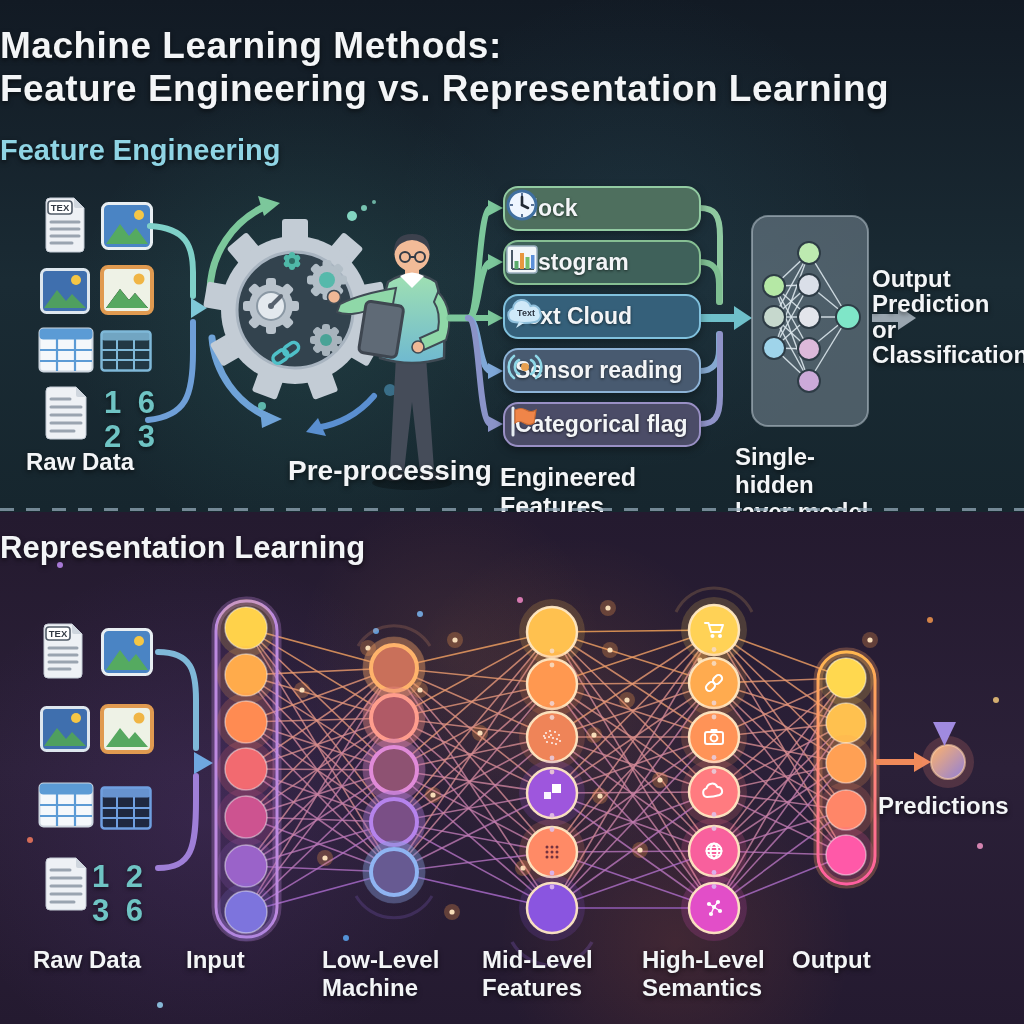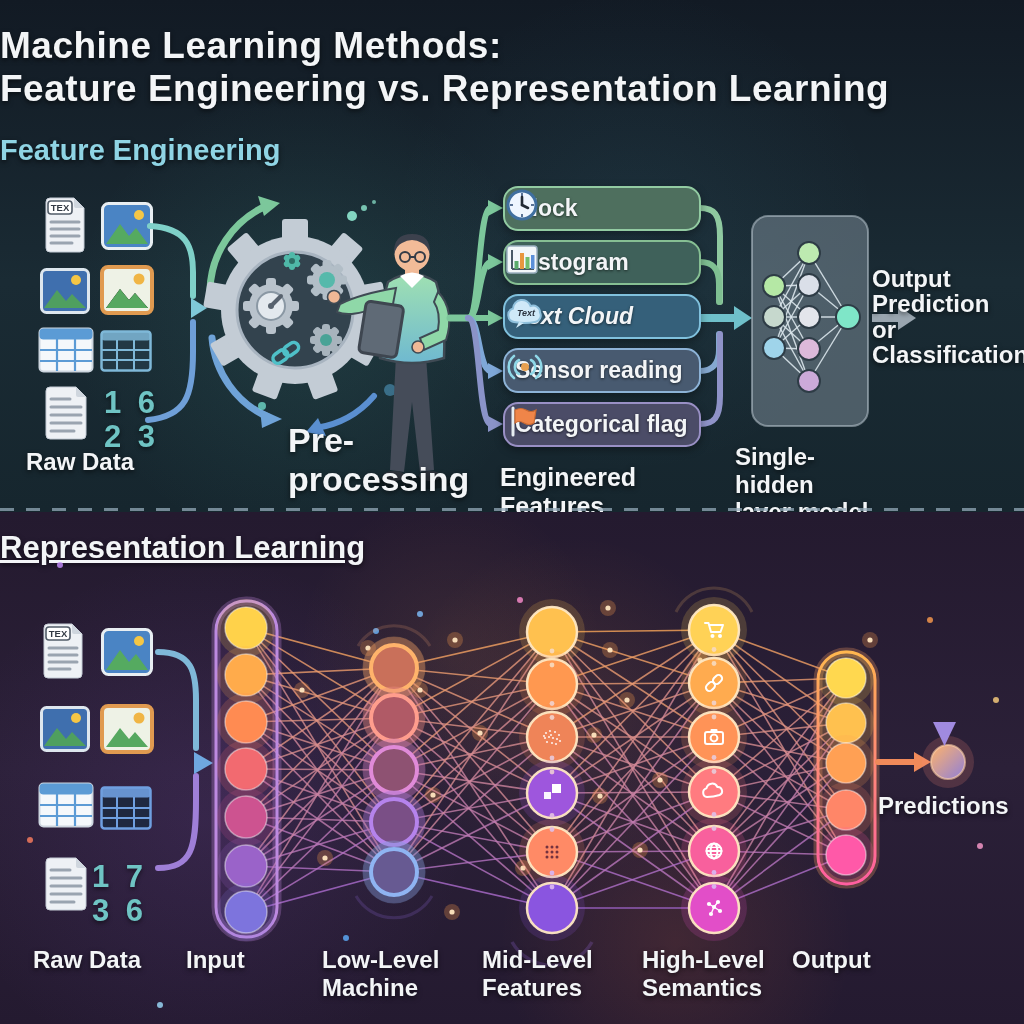--- a/index.html
+++ b/index.html
@@ -16,21 +16,21 @@
       radial-gradient(circle at 56% 38%, rgba(255,150,60,.10), transparent 26%),
       radial-gradient(circle at 44% 26%, rgba(255,170,80,.08), transparent 22%),
       radial-gradient(circle at 66% 84%, rgba(255,120,60,.12), transparent 22%),
       radial-gradient(circle at 20% 60%, rgba(150,90,220,.12), transparent 30%),
       linear-gradient(180deg,#241a2f 0%, #2b2038 50%, #241a30 100%);}
   .abs{position:absolute;}
   .txt{font-weight:bold;text-shadow:0 2px 5px rgba(0,0,0,.6);}
   .center{text-align:left;}
   .main-title{left:0;top:24px;width:1024px;font-size:37px;line-height:1.17;letter-spacing:.5px;}
   .section-title-top{left:0;top:134px;width:1024px;font-size:29px;color:#8fd4e4;}
-  .section-title-bottom{left:0;top:530px;width:1020px;font-size:31px;text-decoration:underline;}
+  .section-title-bottom{left:0;top:530px;width:1020px;font-size:31px;}
   .label{font-size:23px;line-height:1.15;}
   .numbers{font-size:31px;line-height:1.1;letter-spacing:4px;color:#6fc4c4;font-weight:bold;
     text-shadow:0 2px 4px rgba(0,0,0,.5);}
   .feature-pill{position:absolute;left:503px;width:198px;height:45px;border:2.5px solid #888;
     border-radius:15px;display:flex;align-items:center;gap:10px;padding-left:10px;box-sizing:border-box;
     box-shadow:0 3px 8px rgba(0,0,0,.35);}
   .feature-pill .flabel{font-weight:bold;font-size:23px;text-shadow:0 1px 3px rgba(0,0,0,.6);}
   .divider{position:absolute;left:0;top:508px;width:1024px;height:3px;opacity:.75;
     background:repeating-linear-gradient(90deg,#93a9b8 0 14px,transparent 14px 26px);}
   svg{position:absolute;left:0;top:0;overflow:visible;}
@@ -330,21 +330,21 @@
         <rect x="2" y="4" width="30" height="27" rx="3" fill="#f2f7fa" stroke="#9ab0c0" stroke-width="1.5"></rect>
         <line x1="7" y1="27" x2="29" y2="27" stroke="#4a5a66" stroke-width="2"></line>
         <line x1="7" y1="27" x2="7" y2="8" stroke="#4a5a66" stroke-width="2"></line>
         <rect x="9.5" y="19" width="4" height="8" fill="#5aab6a"></rect>
         <rect x="15" y="11" width="4" height="16" fill="#e8973f"></rect>
         <rect x="20.5" y="15" width="4" height="12" fill="#72bd6d"></rect>
         <rect x="26" y="13" width="3.5" height="14" fill="#5b8fd8"></rect>
       </svg>
       <span class="flabel">Histogram</span>
     </div>
-    <div class="feature-pill" style="top: 294px; background: rgb(53, 96, 122); border-color: rgb(128, 193, 221); font-style: italic;">
+    <div class="feature-pill" style="top: 294px; background: rgb(53, 96, 122); border-color: rgb(128, 193, 221);">
       <svg width="44" height="34" viewBox="0 0 44 34">
         <path d="M9,26 a7,7 0 0 1 -1,-13.5 a9,9 0 0 1 17.5,-2.5 a7,7 0 0 1 9.5,6.5 a6.5,6.5 0 0 1 -5,9.5 q-10,2 -21,0 z" fill="#cfe9f8" stroke="#8fc0dc" stroke-width="2"></path>
         <path d="M14,26 l-3,6 8,-5 z" fill="#cfe9f8"></path>
         <text x="21" y="20" font-size="9" font-weight="bold" fill="#2c3440" text-anchor="middle">Text</text>
       </svg>
       <span class="flabel">Text Cloud</span>
     </div>
     <div class="feature-pill" style="top: 348px; background: rgb(72, 90, 112); border-color: rgb(141, 179, 215);">
       <svg width="40" height="34" viewBox="0 0 40 34">
         <g fill="none" stroke="#8fd8e8" stroke-width="2.6" stroke-linecap="round">
@@ -359,21 +359,21 @@
     </div>
     <div class="feature-pill" style="top: 402px; background: rgb(75, 76, 103); border-color: rgb(153, 144, 197);">
       <svg width="34" height="34" viewBox="0 0 34 34">
         <line x1="8" y1="4" x2="8" y2="31" stroke="#e8eef2" stroke-width="3" stroke-linecap="round"></line>
         <path d="M10,6 q6,-3 11,0 q5,3 10,0 l-2,13 q-5,3 -10,0 q-5,-3 -9,0 z" fill="#ef8549" stroke="#c96a33" stroke-width="1.2"></path>
       </svg>
       <span class="flabel">Categorical flag</span>
     </div>
 
     <div class="abs txt center label" style="left:500px;top:463px;width:204px;font-size:25px">Engineered Features</div>
-    <div class="abs txt center label" style="left:288px;top:421px;width:220px;font-size:34px">Pre-processing</div>
+    <div class="abs txt center label" style="left:288px;top:455px;width:220px;font-size:28px">Pre-processing</div>
     <div class="abs txt center label" style="left:735px;top:443px;width:150px;font-size:24px">
       <div>Single-hidden</div>
       <div>layer model</div>
     </div>
     <div class="abs txt center" style="left:872px;top:266px;width:152px;font-size:24px;line-height:1.06">
       <div>Output</div>
       <div>Prediction</div>
       <div>or</div>
       <div>Classification</div>
     </div>
@@ -451,21 +451,21 @@
       <g stroke="#9aa4b0" stroke-width="3" stroke-linecap="round">
         <line x1="9" y1="14" x2="28" y2="14"></line>
           <line x1="9" y1="22" x2="39" y2="22"></line>
         <line x1="9" y1="30" x2="39" y2="30"></line>
           <line x1="9" y1="38" x2="39" y2="38"></line>
         <line x1="9" y1="46" x2="32" y2="46"></line>
       </g>
     </svg>
   </div>
   <div class="abs numbers center" style="left:92px;top:860px;width:64px">
-    <div>1 7</div>
+    <div>1 2</div>
     <div>3 6</div>
   </div>
 
   <svg id="bottom-art" width="1024" height="512" style="top:512px" viewBox="0 512 1024 512">
     <defs>
       <linearGradient id="outGrad" x1="0" y1="0" x2="0" y2="1">
         <stop offset="0" stop-color="#ffb050"></stop>
           <stop offset="1" stop-color="#ff5fa0"></stop>
       </linearGradient>
       <linearGradient id="predGrad" x1="0" y1="0" x2="1" y2="1">

